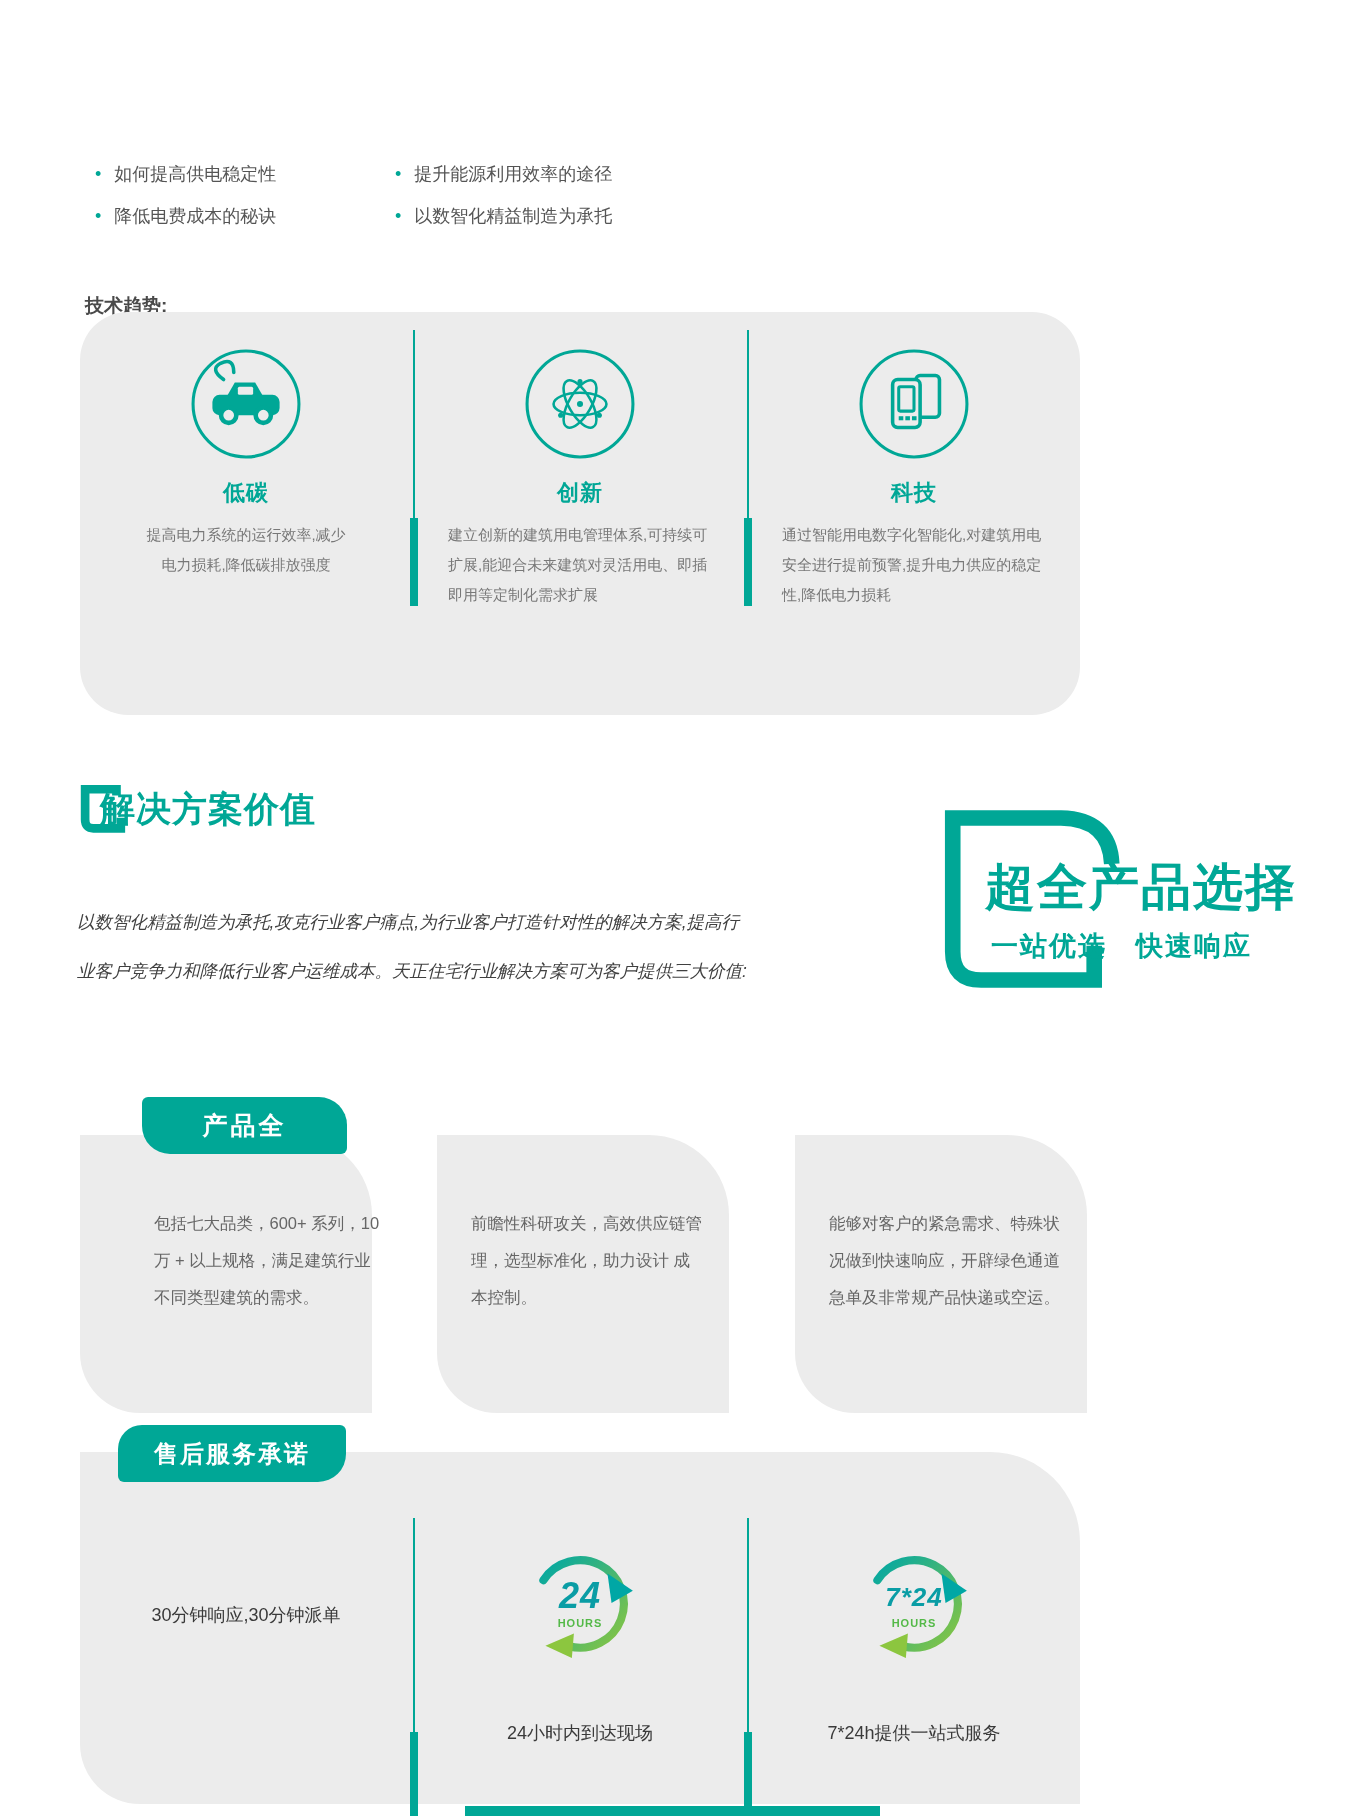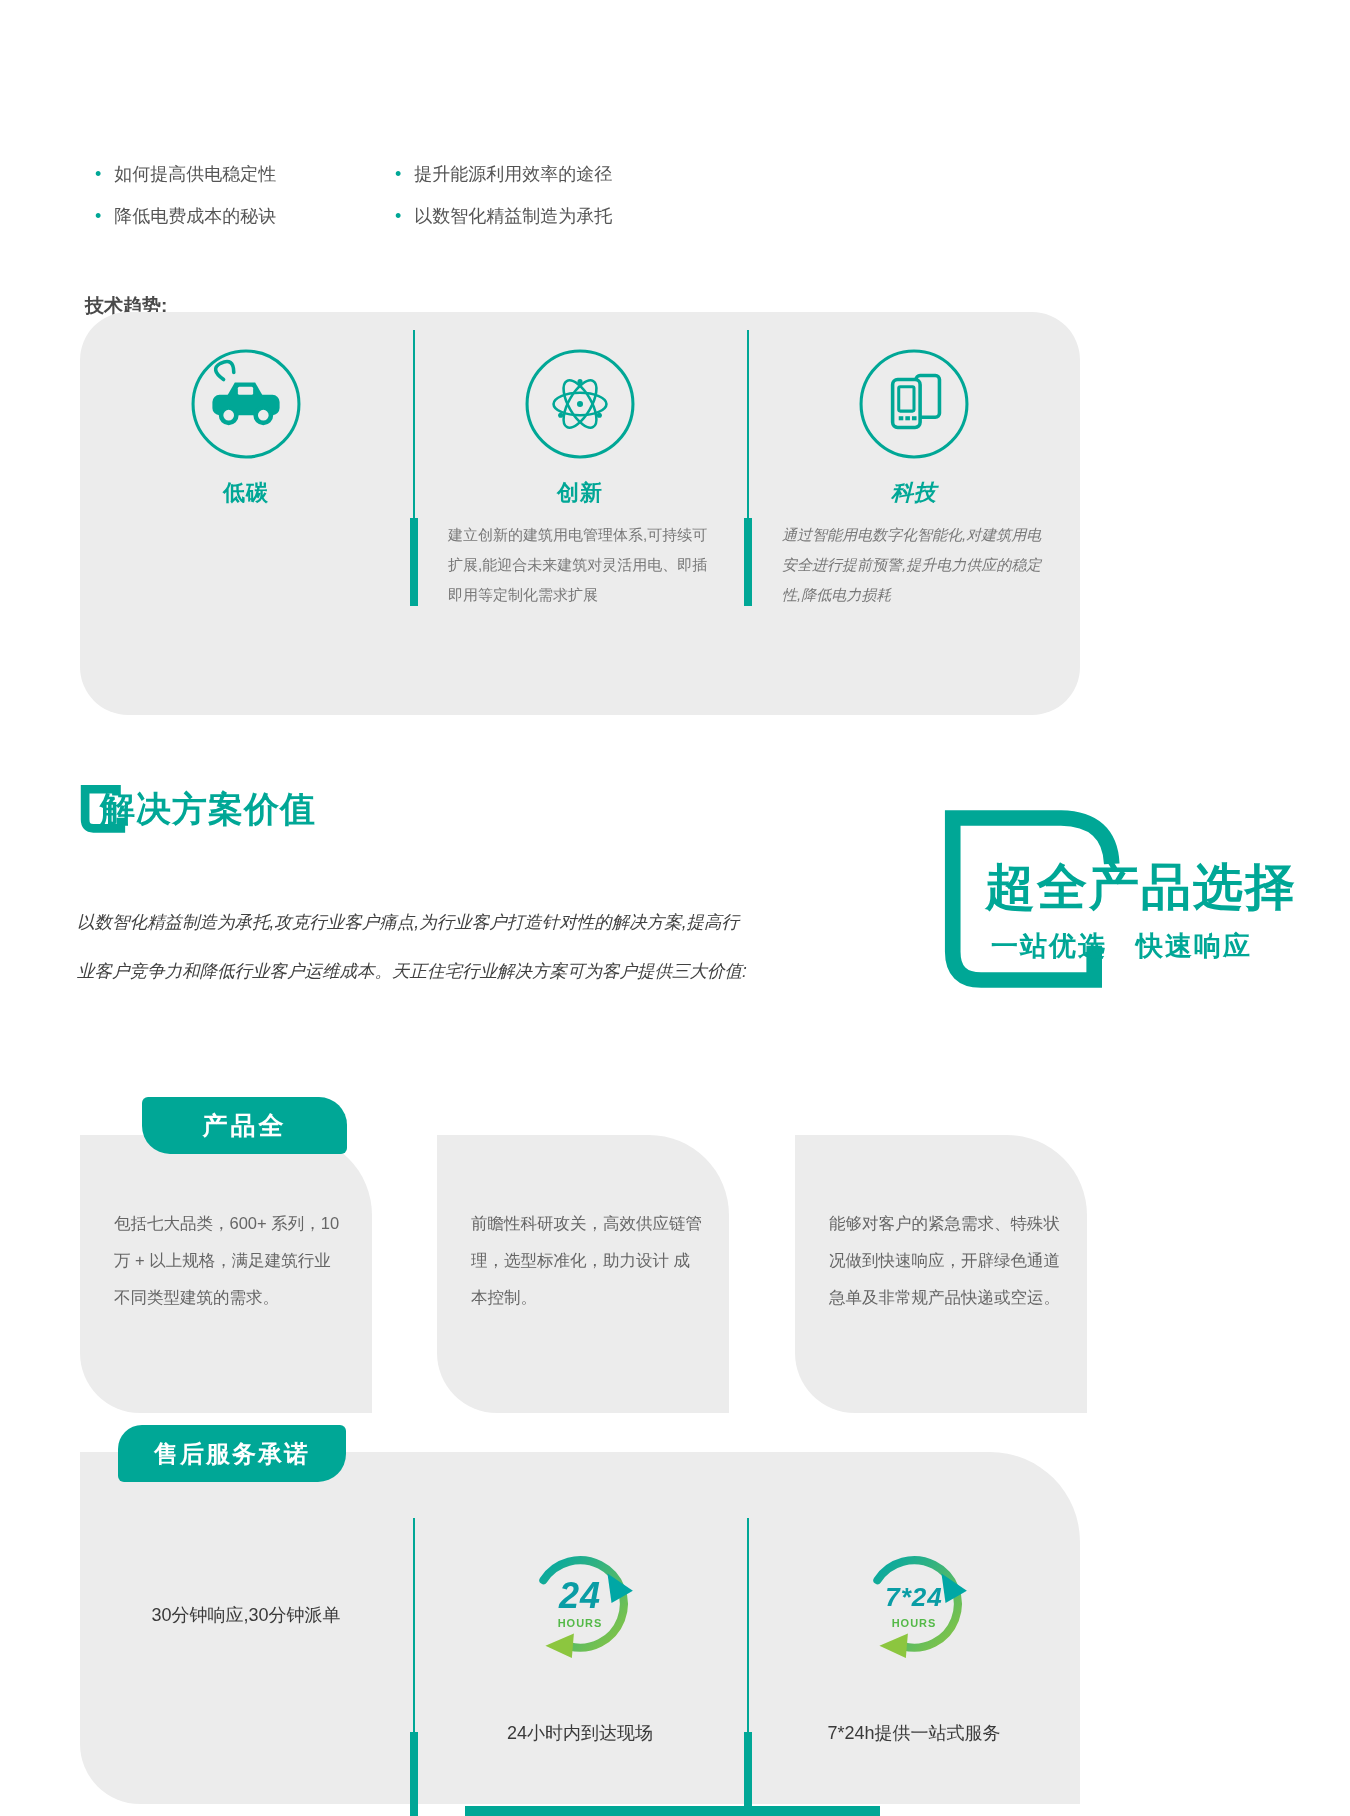--- a/index.html
+++ b/index.html
@@ -111,38 +111,39 @@
       <svg class="circle-icon" viewBox="0 0 110 110">
         <circle cx="55" cy="55" r="52" fill="none" stroke="currentColor" stroke-width="3"></circle>
         <path d="M33 31 q-14 -10 -3 -16 q13 -6 13 9" fill="none" stroke="currentColor" stroke-width="3.5" stroke-linecap="round"></path>
         <path d="M36 48 L44 34 L64 34 L72 48 Z" fill="currentColor"></path>
         <rect x="22" y="46" width="66" height="20" rx="7" fill="currentColor"></rect>
         <rect x="47" y="38" width="15" height="8" rx="1.5" fill="#ececec"></rect>
         <circle cx="38" cy="66" r="7.5" fill="#ececec" stroke="currentColor" stroke-width="4.5"></circle>
         <circle cx="72" cy="66" r="7.5" fill="#ececec" stroke="currentColor" stroke-width="4.5"></circle>
       </svg>
       <h3>低碳</h3>
+      <p>提高电力系统的运行效率,减少电力损耗,降低碳排放强度</p>
     </div>
 
     <div class="trend-col t1" style="left:350px;">
       <svg class="circle-icon" viewBox="0 0 110 110">
         <circle cx="55" cy="55" r="52" fill="none" stroke="currentColor" stroke-width="3"></circle>
         <ellipse cx="55" cy="55" rx="26" ry="11" fill="none" stroke="currentColor" stroke-width="2.5"></ellipse>
         <ellipse cx="55" cy="55" rx="26" ry="11" fill="none" stroke="currentColor" stroke-width="2.5" transform="rotate(60 55 55)"></ellipse>
         <ellipse cx="55" cy="55" rx="26" ry="11" fill="none" stroke="currentColor" stroke-width="2.5" transform="rotate(-60 55 55)"></ellipse>
         <circle cx="55" cy="55" r="3" fill="currentColor"></circle>
         <circle cx="55" cy="33" r="2.5" fill="currentColor"></circle>
         <circle cx="36" cy="66" r="2.5" fill="currentColor"></circle>
         <circle cx="74" cy="66" r="2.5" fill="currentColor"></circle>
       </svg>
       <h3>创新</h3>
       <p>建立创新的建筑用电管理体系,可持续可扩展,能迎合未来建筑对灵活用电、即插即用等定制化需求扩展</p>
     </div>
 
-    <div class="trend-col t2" style="left:684px;font-style:italic;">
+    <div class="trend-col t2" style="left:684px;">
       <svg class="circle-icon" viewBox="0 0 110 110">
         <circle cx="55" cy="55" r="52" fill="none" stroke="currentColor" stroke-width="3"></circle>
         <rect x="57" y="27" width="23" height="41" rx="4" fill="none" stroke="currentColor" stroke-width="3.5"></rect>
         <rect x="34" y="31" width="27" height="47" rx="5" fill="#ececec" stroke="currentColor" stroke-width="3.5"></rect>
         <rect x="40" y="38" width="15" height="24" rx="1.5" fill="none" stroke="currentColor" stroke-width="3"></rect>
         <rect x="40" y="67" width="4.5" height="4" fill="currentColor"></rect>
         <rect x="46.5" y="67" width="4.5" height="4" fill="currentColor"></rect>
         <rect x="53" y="67" width="4.5" height="4" fill="currentColor"></rect>
       </svg>
       <h3>科技</h3>
@@ -165,21 +166,21 @@
   </div>
 
   <p class="para">以数智化精益制造为承托,攻克行业客户痛点,为行业客户打造针对性的解决方案,提高行业客户竞争力和降低行业客户运维成本。天正住宅行业解决方案可为客户提供三大价值:</p>
 
   <svg class="promo-bracket" viewBox="0 0 205 190">
     <path d="M174 58 Q172 12 122 11 L11 11 L11 148 Q11 177 40 177 L156 177 L156 142" fill="none" stroke="currentColor" stroke-width="16"></path>
   </svg>
   <div class="promo-title">超全产品选择</div>
   <div class="promo-sub">一站优选　快速响应</div>
 
-  <div class="vcard" style="left:80px;">
+  <div class="vcard" style="left:80px;padding-left:40px;">
     <p>包括七大品类，600+ 系列，10 万 + 以上规格，满足建筑行业 不同类型建筑的需求。</p>
   </div>
   <div class="vbadge" style="left:142px;">
       <span>产品全</span>
     </div>
 
   <div class="vcard" style="left:437px;">
     <p>前瞻性科研攻关，高效供应链管理，选型标准化，助力设计 成本控制。</p>
   </div>
 

